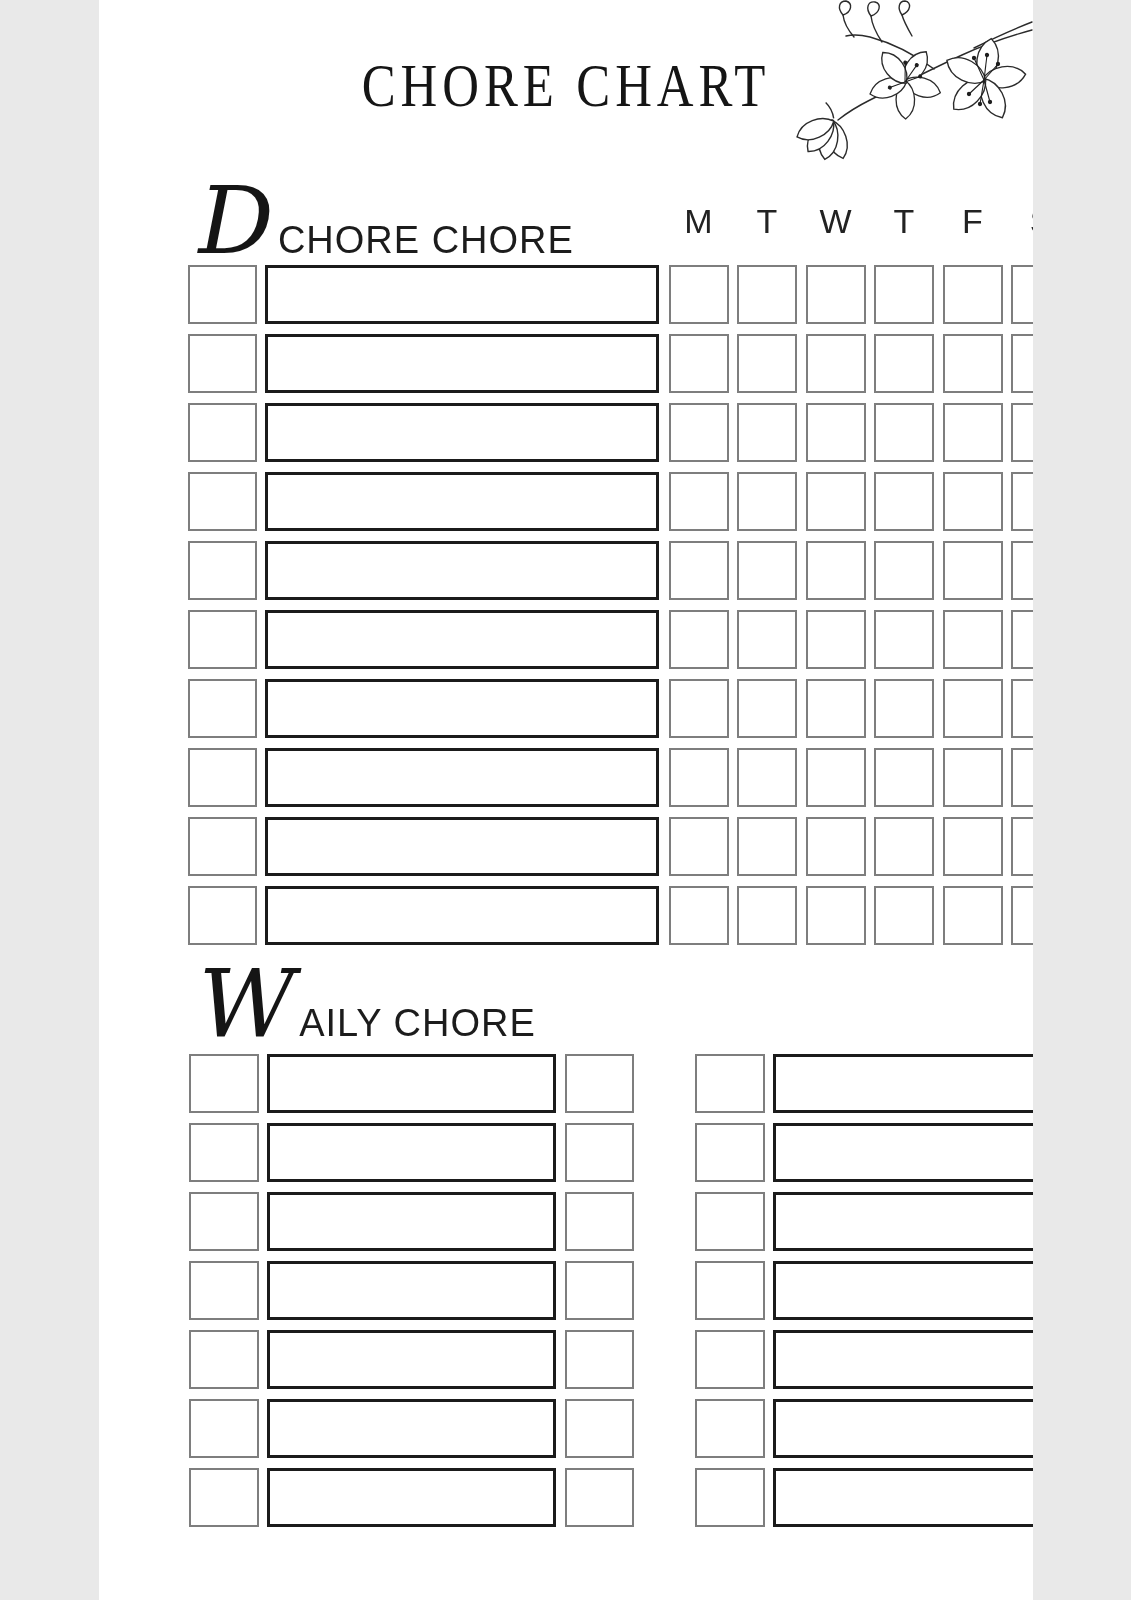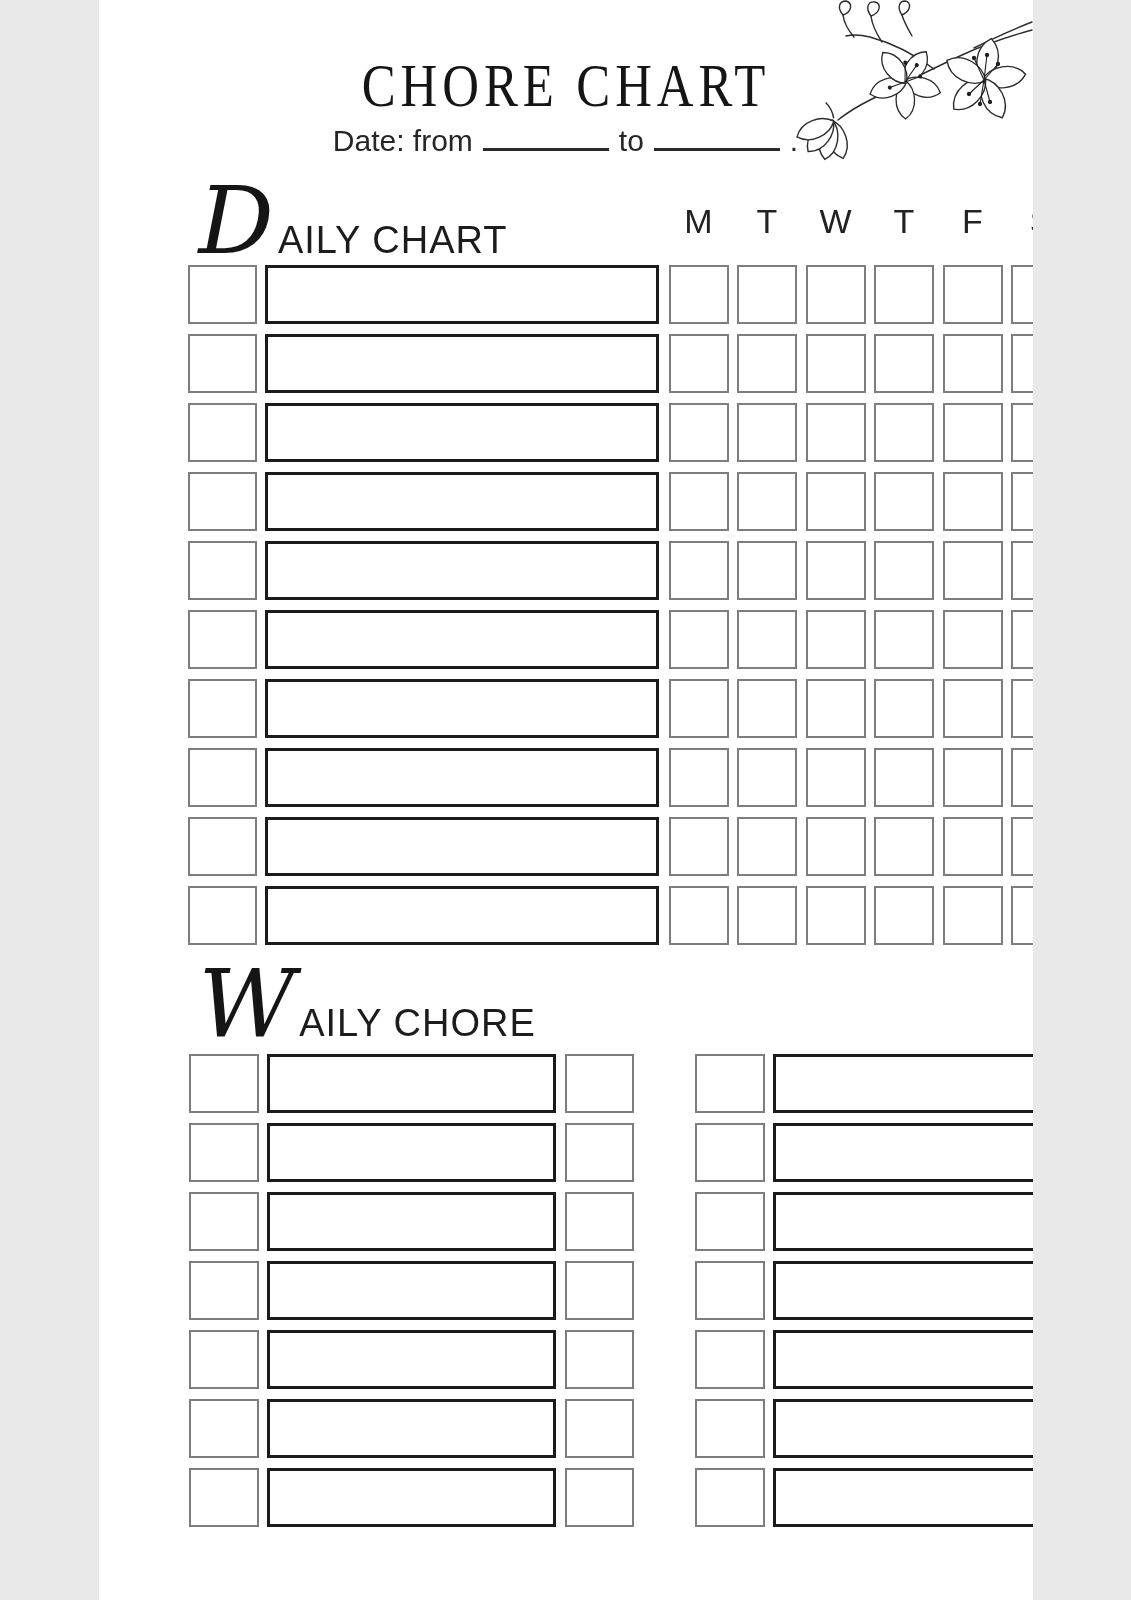--- a/index.html
+++ b/index.html
@@ -192,25 +192,24 @@
         <path transform="rotate(-14)" d="M0 2 C-11 -7 -13 -28 0 -38 C13 -28 11 -7 0 2 Z"></path>
         <path transform="rotate(14)" d="M0 2 C-11 -7 -13 -28 0 -38 C13 -28 11 -7 0 2 Z"></path>
         <path transform="rotate(42)" d="M0 2 C-11 -7 -13 -28 0 -38 C13 -28 11 -7 0 2 Z"></path>
       </g>
       <path d="M0 4 C4 10 8 13 14 15" stroke="#2b2b2b" stroke-width="1.4" fill="none"></path>
     </g>
   </svg>
 
   <div class="title">CHORE CHART</div>
 
-  <div class="date-line"><span>Date: from</span><span class="date-blank"></span><span>to</span><span class="date-blank"></span><span>.</span></div>
 
   <div class="section-heading" id="daily-heading">
     <span class="heading-initial">D</span>
-    <span class="heading-rest">AILY CHART</span>
+    <span class="heading-rest">CHORE CHORE</span>
   </div>
 
   <div class="day-headers">
       <span class="day-letter">M</span>
       <span class="day-letter">T</span>
       <span class="day-letter">W</span>
       <span class="day-letter">T</span>
       <span class="day-letter">F</span>
       <span class="day-letter">S</span>
       <span class="day-letter">S</span>

